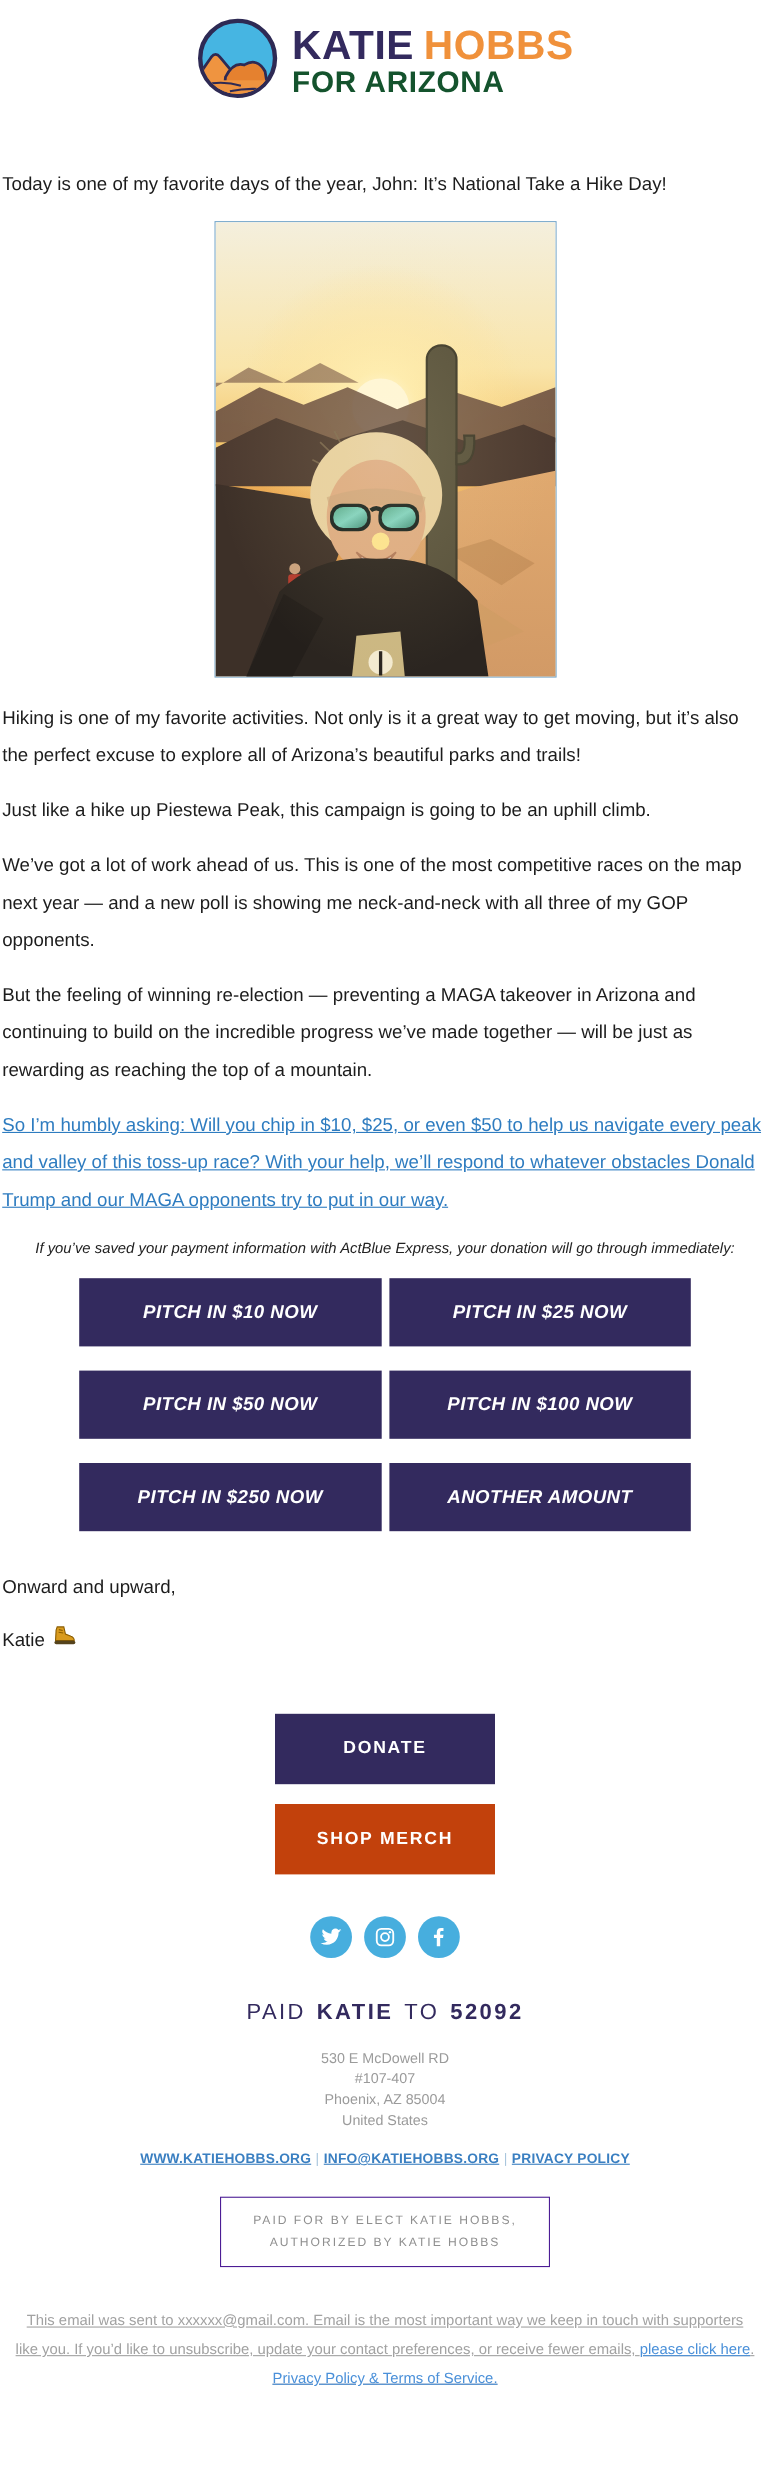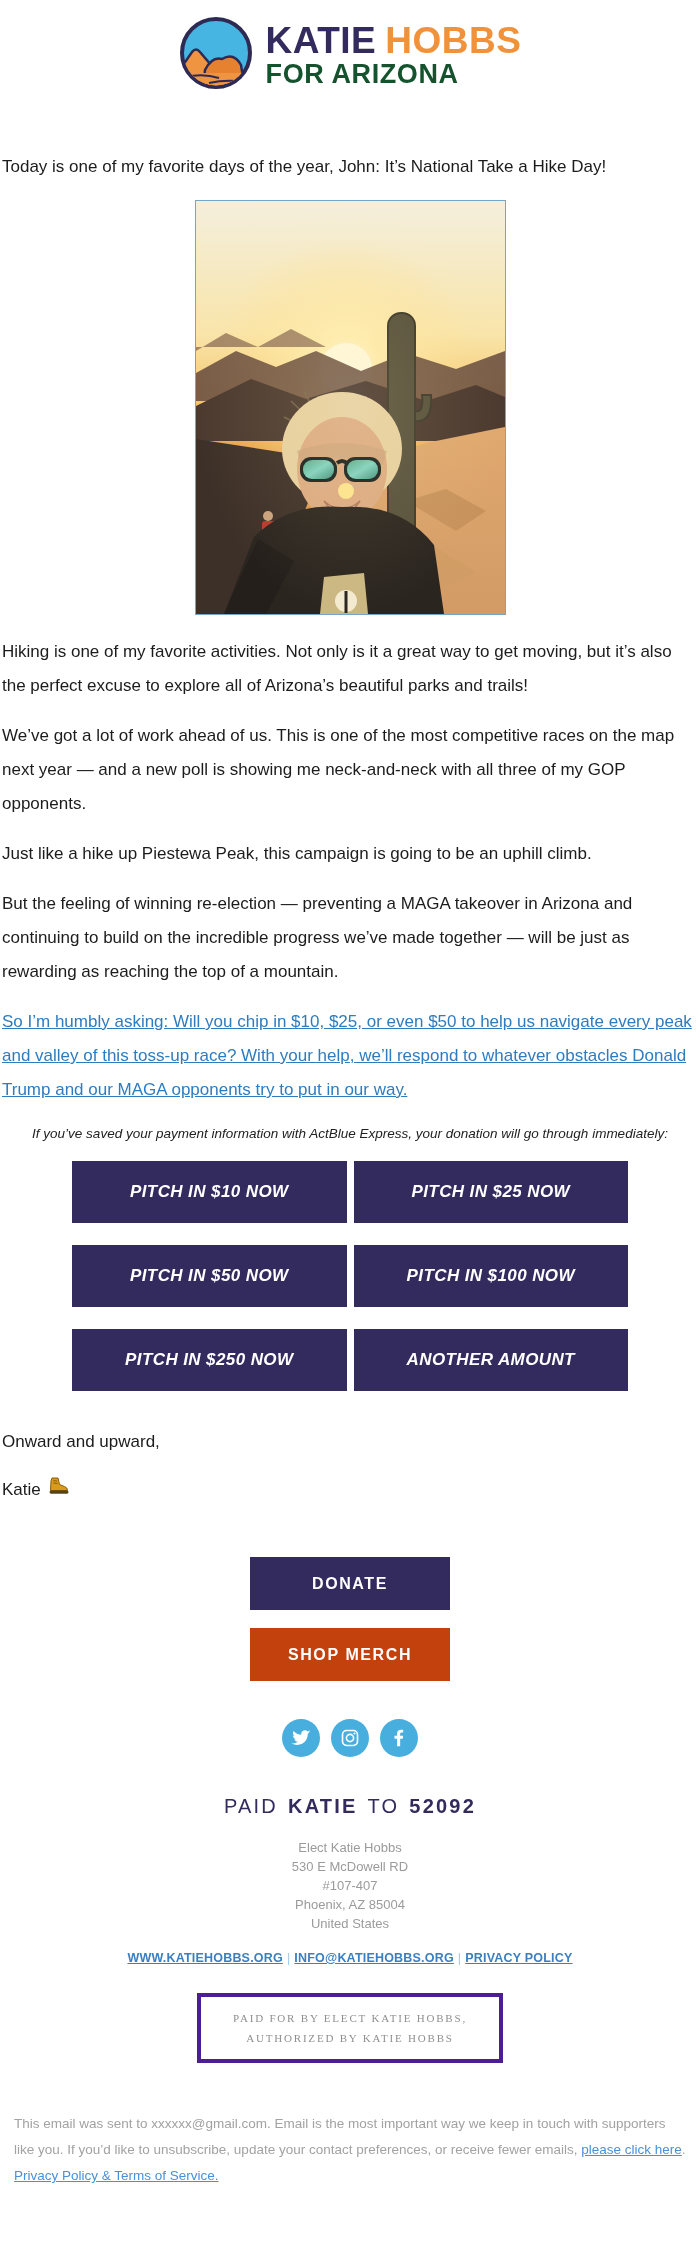--- a/index.html
+++ b/index.html
@@ -27,21 +27,21 @@
   
   .btn-grid{width:556px;margin:16px auto 0 auto;display:grid;grid-template-columns:1fr 1fr;gap:22px 7px;font-style:italic;}
   .pitch-btn{background:#332a5e;color:#fff;height:62px;display:flex;align-items:center;justify-content:center;
              font-size:17px;font-weight:700;letter-spacing:.4px;text-decoration:none;cursor:pointer;}
 
   .signoff{margin:34px 0 0 0;}
   .signature{margin:14px 0 0 0;display:flex;align-items:center;gap:7px;}
   .boot{display:inline-block;vertical-align:middle;}
 
   
-  .cta-btn{width:200px;height:53px;margin:0 auto;display:flex;align-items:center;justify-content:center;
+  .cta-btn{width:200px;height:64px;margin:0 auto;display:flex;align-items:center;justify-content:center;
            color:#fff;font-weight:700;font-size:16px;letter-spacing:1.6px;text-decoration:none;cursor:pointer;}
   .cta-donate{background:#332a5e;margin-top:50px;}
   .cta-shop{background:#c2410c;margin-top:18px;}
 
   
   .social-row{display:flex;justify-content:center;gap:11px;margin-top:38px;}
   .social-circle{width:38px;height:38px;border-radius:50%;background:#47aede;display:flex;align-items:center;justify-content:center;cursor:pointer;}
 
   
   .sms-line{display:flex;justify-content:center;align-items:baseline;gap:10px;margin-top:38px;
@@ -52,26 +52,26 @@
   
   .address{margin-top:20px;text-align:center;font-size:13px;color:#9b9b9b;line-height:19px;}
   .address span{display:block;}
 
   
   .links-row{margin-top:18px;text-align:center;font-size:12.5px;font-weight:700;letter-spacing:.2px;}
   .links-row a{color:#3a7fc1;text-decoration:underline;cursor:pointer;}
   .link-sep{color:#a9c6dd;padding:0 4px;font-weight:400;}
 
   
-  .disclaimer{width:282px;margin:28px auto 0 auto;border:4px solid #4c1d95;padding:11px 8px;
-              text-align:center;font-size:11px;letter-spacing:1.8px;color:#8f8f8f;line-height:20px;font-family:Liberation Serif, serif;}
+  .disclaimer{width:282px;margin:28px auto 0 auto;border:1px solid #4c1d95;padding:11px 8px;
+              text-align:center;font-size:11px;letter-spacing:1.8px;color:#8f8f8f;line-height:20px;}
   .disclaimer span{display:block;}
 
   
-  .fine-print{width:672px;margin:48px auto 0 auto;font-size:13.5px;color:#a2a2a2;line-height:26px;}
+  .fine-print{width:672px;margin:36px auto 0 auto;text-align:center;font-size:13.5px;color:#a2a2a2;line-height:26px;text-decoration:underline;}
   .fine-print a{color:#4a90d9;text-decoration:underline;cursor:pointer;}
 </style>
 </head>
 <body>
 
 <div class="email">
 
   <div class="logo-wrap">
     <span>
       <svg width="74" height="74" viewBox="0 0 74 74">
@@ -169,22 +169,22 @@
         <path d="M128 376 L168 372 L172 413 L124 413 Z" fill="#cbb782"></path>
         <circle cx="150" cy="400" r="11" fill="#f3ead0"></circle>
         <path d="M150 390 l0 22" stroke="#2b2520" stroke-width="3"></path>
 
         <circle cx="150" cy="290" r="8" fill="#ffe98f" opacity="0.9"></circle>
         <rect width="309" height="413" fill="url(#sunglow)" opacity="0.12"></rect>
       </svg>
     </div>
 
     <p class="para">Hiking is one of my favorite activities. Not only is it a great way to get moving, but it’s also the perfect excuse to explore all of Arizona’s beautiful parks and trails!</p>
+    <p class="para">Just like a hike up Piestewa Peak, this campaign is going to be an uphill climb.</p>
     <p class="para">We’ve got a lot of work ahead of us. This is one of the most competitive races on the map next year — and a new poll is showing me neck-and-neck with all three of my GOP opponents.</p>
-    <p class="para">Just like a hike up Piestewa Peak, this campaign is going to be an uphill climb.</p>
     <p class="para">But the feeling of winning re-election — preventing a MAGA takeover in Arizona and continuing to build on the incredible progress we’ve made together — will be just as rewarding as reaching the top of a mountain.</p>
 
     <a class="para link-para">So I’m humbly asking: Will you chip in $10, $25, or even $50 to help us navigate every peak and valley of this toss-up race? With your help, we’ll respond to whatever obstacles Donald Trump and our MAGA opponents try to put in our way.</a>
 
     <p class="actblue-note">If you’ve saved your payment information with ActBlue Express, your donation will go through immediately:</p>
 
     <div class="btn-grid">
       <a class="pitch-btn">PITCH IN $10 NOW</a>
       <a class="pitch-btn">PITCH IN $25 NOW</a>
       <a class="pitch-btn">PITCH IN $50 NOW</a>
@@ -230,21 +230,20 @@
   </div>
 
   <div class="sms-line">
     <span class="sms-reg">PAID</span>
     <span class="sms-bold">KATIE</span>
     <span class="sms-reg">TO</span>
     <span class="sms-bold">52092</span>
   </div>
 
   <div class="address">
-    <span>Elect Katie Hobbs</span>
     <span>530 E McDowell RD</span>
     <span>#107-407</span>
     <span>Phoenix, AZ 85004</span>
     <span>United States</span>
   </div>
 
   <div class="links-row">
     <a>WWW.KATIEHOBBS.ORG</a><span class="link-sep">|</span><a>INFO@KATIEHOBBS.ORG</a><span class="link-sep">|</span><a>PRIVACY POLICY</a>
   </div>
 

